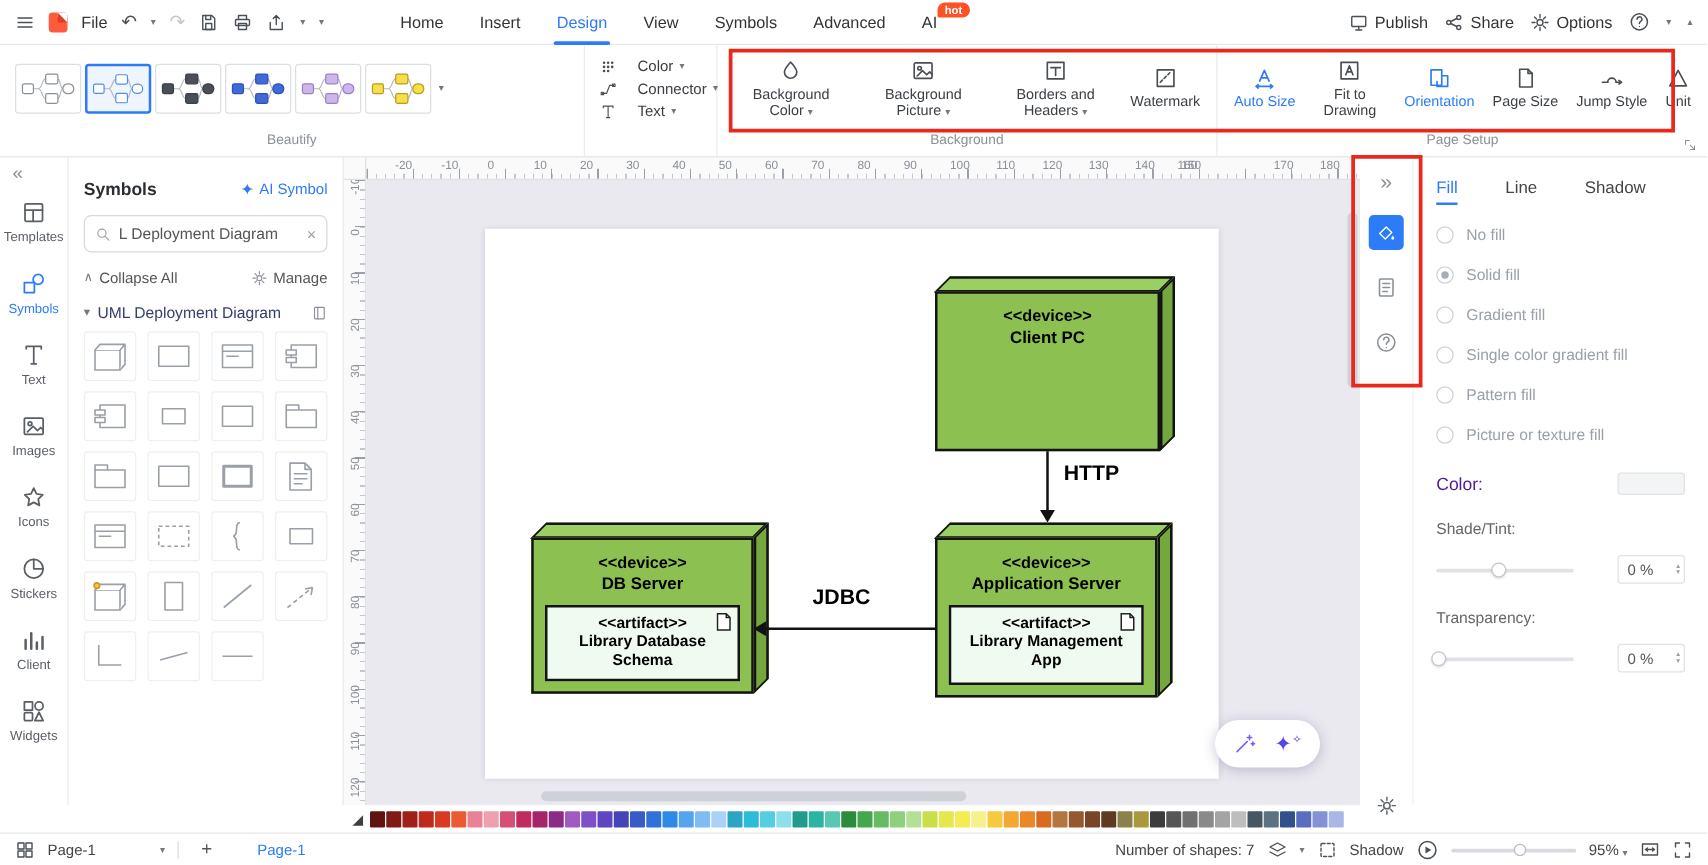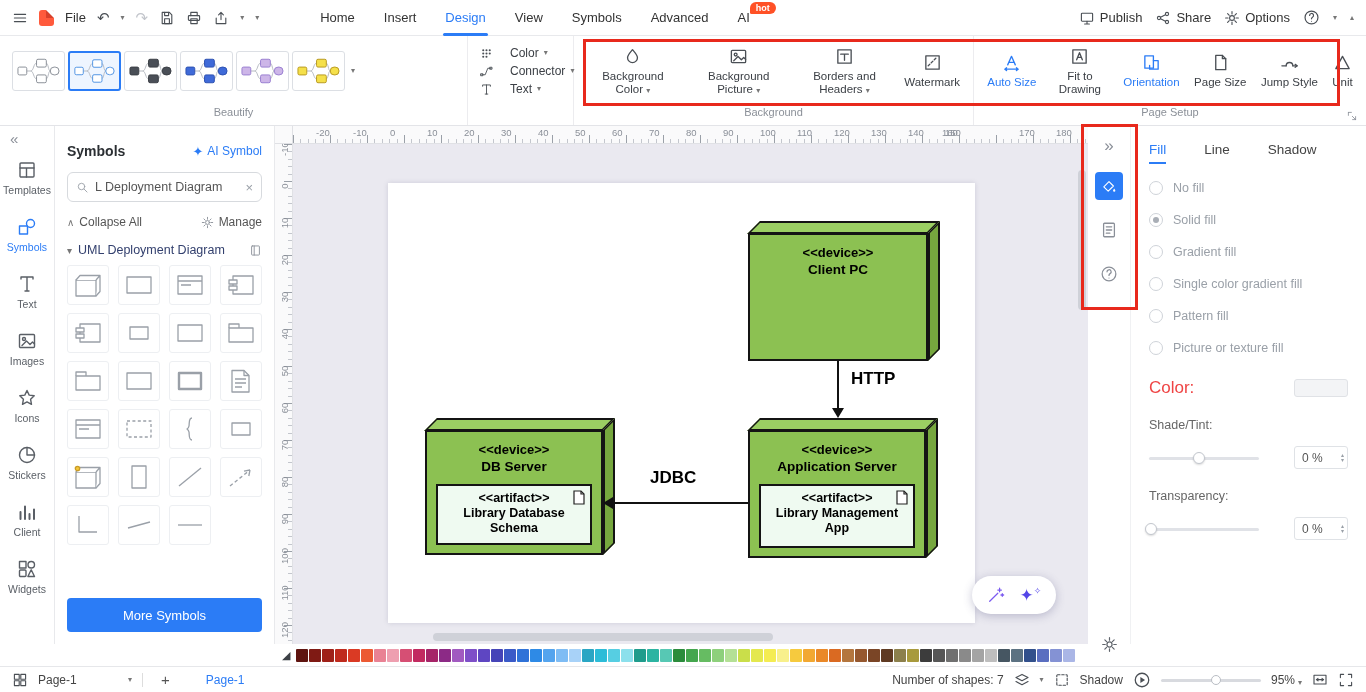--- a/index.html
+++ b/index.html
@@ -123,21 +123,21 @@
   .tool.sel .ic{color:#fff;}
   
   .fpanel{width:236px;background:#fff;border-left:1px solid #f0f1f3;padding:0 18px;display:flex;flex-direction:column;}
   .fp-tabs{display:flex;gap:38px;height:46px;align-items:center;font-size:13.5px;color:#444;}
   .fp-tab{cursor:pointer;position:relative;height:46px;display:flex;align-items:center;}
   .fp-tab.active{color:var(--accent,#2b7cf6);}
   .fp-tab.active::after{content:"";position:absolute;left:0;right:0;bottom:8px;height:2px;background:var(--accent,#2b7cf6);}
   .fo{display:flex;align-items:center;gap:10px;height:32px;color:#9aa0a8;font-size:12.5px;cursor:pointer;}
   .radio{width:14px;height:14px;border:1px solid #cfd3d9;border-radius:50%;position:relative;flex:none;}
   .radio.sel::after{content:"";position:absolute;left:3px;top:3px;width:6px;height:6px;border-radius:50%;background:#a9aeb6;}
-  .fp-row{display:flex;align-items:center;margin-top:14px;color:#ef4444;font-size:17px;}
+  .fp-row{display:flex;align-items:center;margin-top:14px;color:#4c1d95;font-size:14px;}
   .colorswatch{margin-left:auto;width:54px;height:18px;background:#f3f4f6;border:1px solid #e0e2e6;border-radius:3px;cursor:pointer;}
   .fp-label{margin-top:20px;color:#666;font-size:12.5px;}
   .fp-sliderrow{display:flex;align-items:center;margin-top:14px;gap:14px;}
   .slider{position:relative;width:110px;height:12px;cursor:pointer;}
   .slider .track{position:absolute;left:0;right:0;top:5px;height:3px;background:#e0e2e7;border-radius:2px;}
   .sthumb{position:absolute;top:0;width:12px;height:12px;border-radius:50%;background:#fff;border:1px solid #c3c7ce;box-shadow:0 1px 2px rgba(0,0,0,.15);margin-left:-6px;}
   .spin{margin-left:auto;width:54px;height:23px;border:1px solid #dfe2e6;border-radius:3px;display:flex;align-items:center;padding:0 3px 0 7px;font-size:12px;color:#555;cursor:text;}
   .spinner{margin-left:auto;display:flex;flex-direction:column;line-height:5px;}
   .spinner i{font-style:normal;font-size:6px;color:#9aa0a8;}
   
@@ -691,21 +691,20 @@
           <svg viewBox="0 0 34 28" fill="none" stroke="currentColor" stroke-width="1.3" stroke-linejoin="round">
             <path d="M6 17l22-6"></path>
           </svg>
         </div>
         <div class="symcell">
           <svg viewBox="0 0 34 28" fill="none" stroke="currentColor" stroke-width="1.3" stroke-linejoin="round">
             <path d="M5 14h24"></path>
           </svg>
         </div>
       </div>
-    <button class="more-btn">More Symbols</button>
   </aside>
 
   <div class="canvas">
     <div class="corner"></div>
     <div class="hruler">
       <div class="tminor"></div>
         <div class="tmajor"></div>
       <div>
           <span class="rnum" style="left: 23px;">-20</span>
           <span class="rnum" style="left: 60px;">-10</span>

